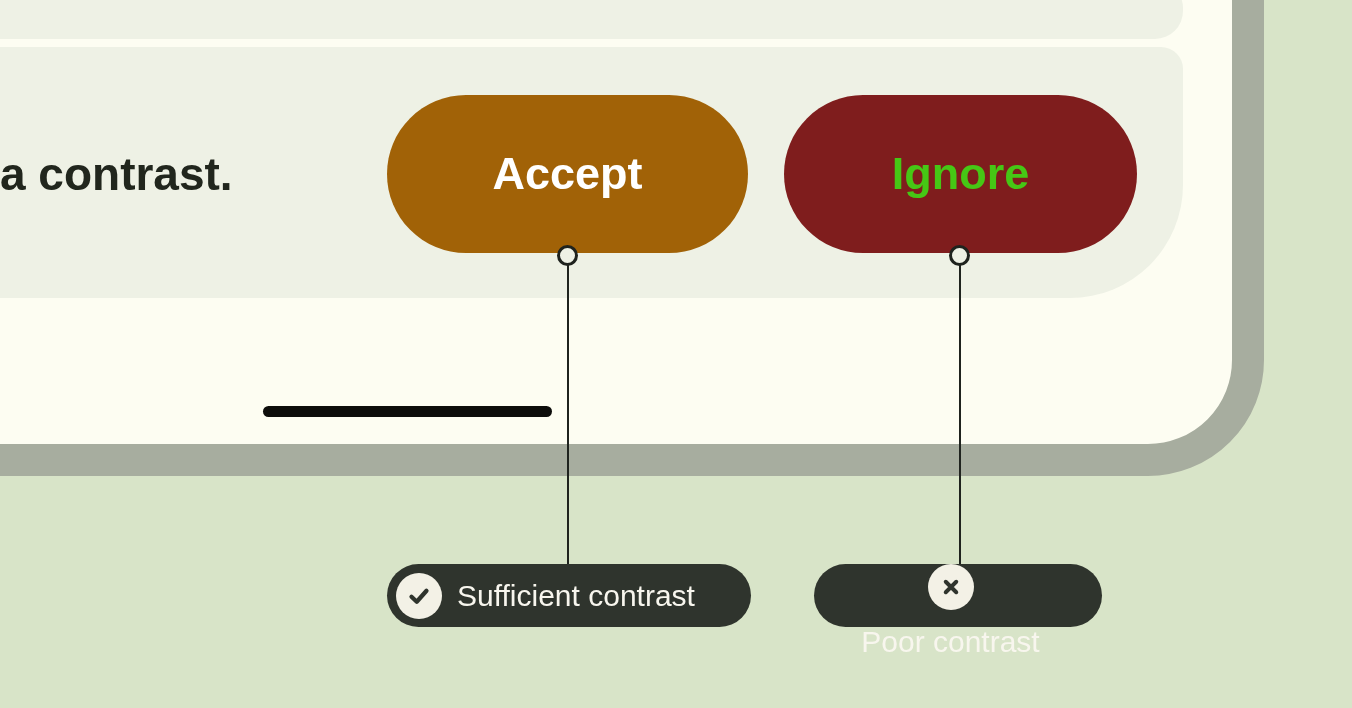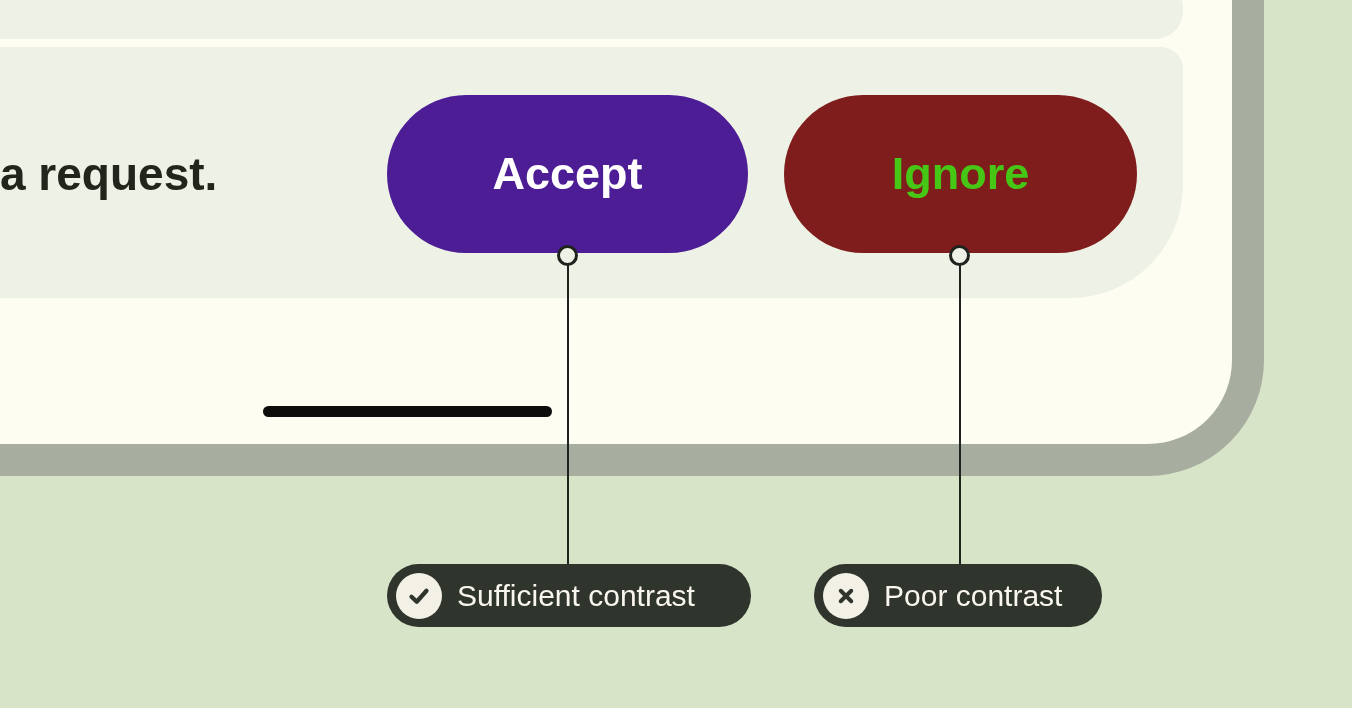--- a/index.html
+++ b/index.html
@@ -51,21 +51,21 @@
     top: 95px; height: 158px;
     border-radius: 79px;
     display: flex;
     align-items: center;
     justify-content: center;
     font-size: 45px;
     font-weight: bold;
     cursor: pointer;
     border: none;
   }
-  .btn-accept { left: 387px; width: 361px; background: #4c1d95; color: #ffffff; }
+  .btn-accept { left: 387px; width: 361px; background: #a16207; color: #ffffff; }
   .btn-ignore { left: 784px; width: 353px; background: #7f1d1d; color: #46c715; }
 
   
   .callout-line {
     position: absolute;
     top: 256px; height: 310px;
     width: 2px;
     background: #1f231e;
   }
   .line-accept { left: 567px; }
@@ -90,21 +90,21 @@
     color: #f8f6ee;
     display: flex;
     align-items: center;
     gap: 15px;
     padding: 0 24px 0 9px;
     font-size: 30px;
     font-weight: 500;
     white-space: nowrap;
   }
   .pill-sufficient { left: 387px; width: 364px; }
-  .pill-poor { left: 814px; width: 288px; }
+  .pill-poor { left: 814px; width: 288px; flex-direction: column; }
   .icon-circle {
     flex: none;
     width: 46px; height: 46px;
     border-radius: 50%;
     background: #f3f1e6;
     display: flex;
     align-items: center;
     justify-content: center;
   }
   .icon-circle svg { display: block; }
@@ -122,21 +122,21 @@
 <body>
 
 <div class="stage">
 
   <div class="screen-card"></div>
 
   <div class="notif-partial"></div>
 
   <div class="notif-card"></div>
 
-  <div class="message">a request.</div>
+  <div class="message">a contrast.</div>
 
   <button class="action-btn btn-accept">Accept</button>
 
   <button class="action-btn btn-ignore">Ignore</button>
 
   <div class="callout-line line-accept"></div>
   <div class="callout-line line-ignore"></div>
 
   <div class="anchor-dot dot-accept"></div>
   <div class="anchor-dot dot-ignore"></div>

